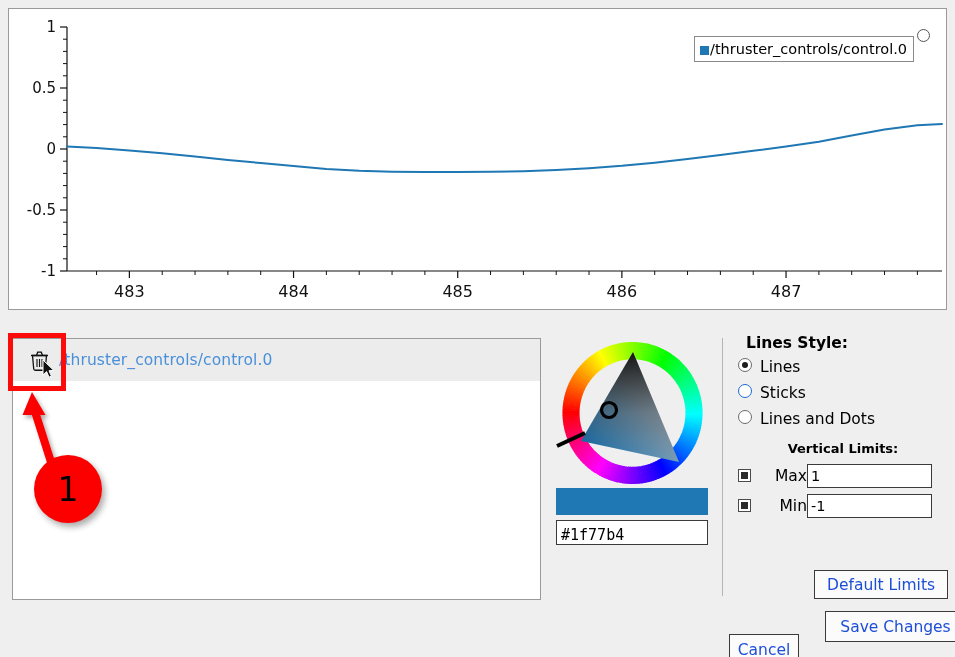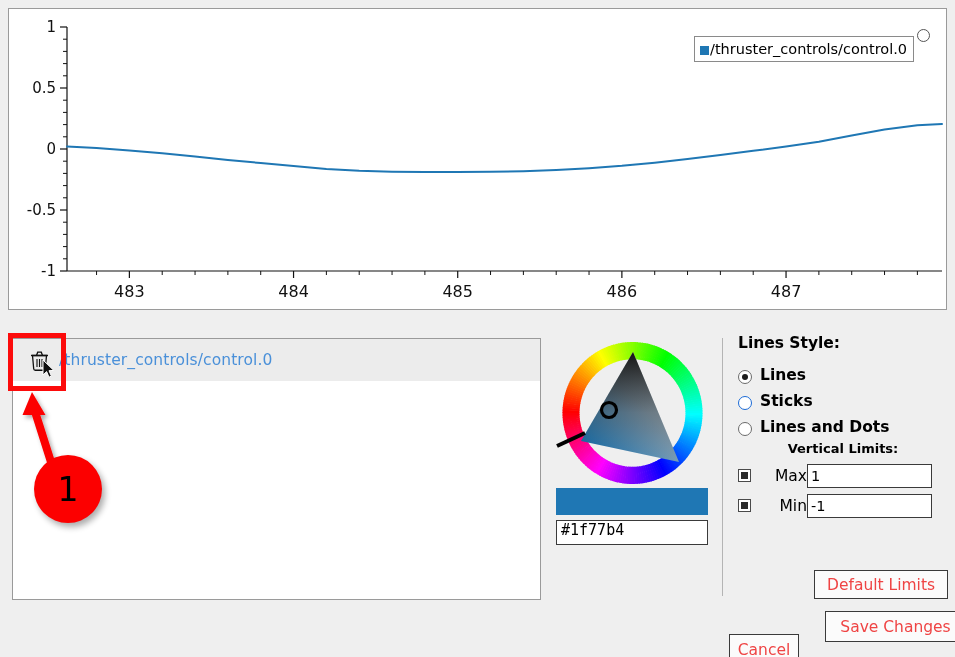--- a/index.html
+++ b/index.html
@@ -86,29 +86,29 @@
   
   #color-panel{position:absolute;left:551px;top:340px;width:165px;height:215px;}
   #color-wheel{position:absolute;left:4px;top:2px;width:155px;height:142px;}
   #color-swatch{
     position:absolute;left:5px;top:148px;width:152px;height:27px;
     background:#1f77b4;
   }
   #hex-field{
     position:absolute;left:5px;top:180px;width:152px;height:25px;
     background:#ffffff;border:1px solid #3a3a3a;box-sizing:border-box;
-    display:flex;align-items:flex-start;padding-left:4px;
+    display:flex;align-items:flex-end;padding-left:4px;
     font-size:15px;font-family:"DejaVu Sans Mono","Liberation Mono",monospace;
   }
 
   
   #divider{position:absolute;left:722px;top:338px;width:1px;height:258px;background:#b4b4b4;}
   #options{position:absolute;left:738px;top:334px;width:210px;}
-  .section-title{font-weight:bold;font-size:15.5px;margin:0 0 6px 0;}
-  .radio-row{display:flex;align-items:flex-end;height:26px;font-weight:bold;}
+  .section-title{font-weight:bold;font-size:15.5px;margin:0 0 6px 8px;}
+  .radio-row{display:flex;align-items:flex-start;height:26px;}
   .radio{
     width:14px;height:14px;border-radius:50%;
     border:1.6px solid #6b6b6b;background:#fff;box-sizing:border-box;
     margin-right:8px;flex:none;position:relative;
   }
   .radio.checked::after{
     content:"";position:absolute;left:3px;top:3px;width:6px;height:6px;
     border-radius:50%;background:#1b1b1b;
   }
   .radio.focus{border-color:#1b6ad6;}
@@ -124,21 +124,21 @@
   }
   .limit-label{font-size:15.5px;width:48px;text-align:right;}
   .limit-input{
     width:125px;height:24px;background:#fff;border:1px solid #3a3a3a;
     box-sizing:border-box;display:flex;align-items:center;padding-left:3px;
     font-size:14.5px;
   }
   .btn{
     background:#fbfbfb;border:1px solid #3a3a3a;box-sizing:border-box;
     display:flex;align-items:center;justify-content:center;
-    font-size:15.5px;color:#ef4444;
+    font-size:15.5px;color:#1d4ed8;
   }
   #default-limits{position:absolute;left:76px;top:236px;width:134px;height:29px;}
   #cancel-btn{position:absolute;left:729px;top:634px;width:70px;height:31px;}
   #save-btn{position:absolute;left:805px;top:611px;width:141px;height:31px;margin-left:20px;}
 </style>
 </head>
 <body>
 
 <div id="chart-panel">
   <svg id="chart-svg" viewBox="0 0 937 300" preserveAspectRatio="none">

